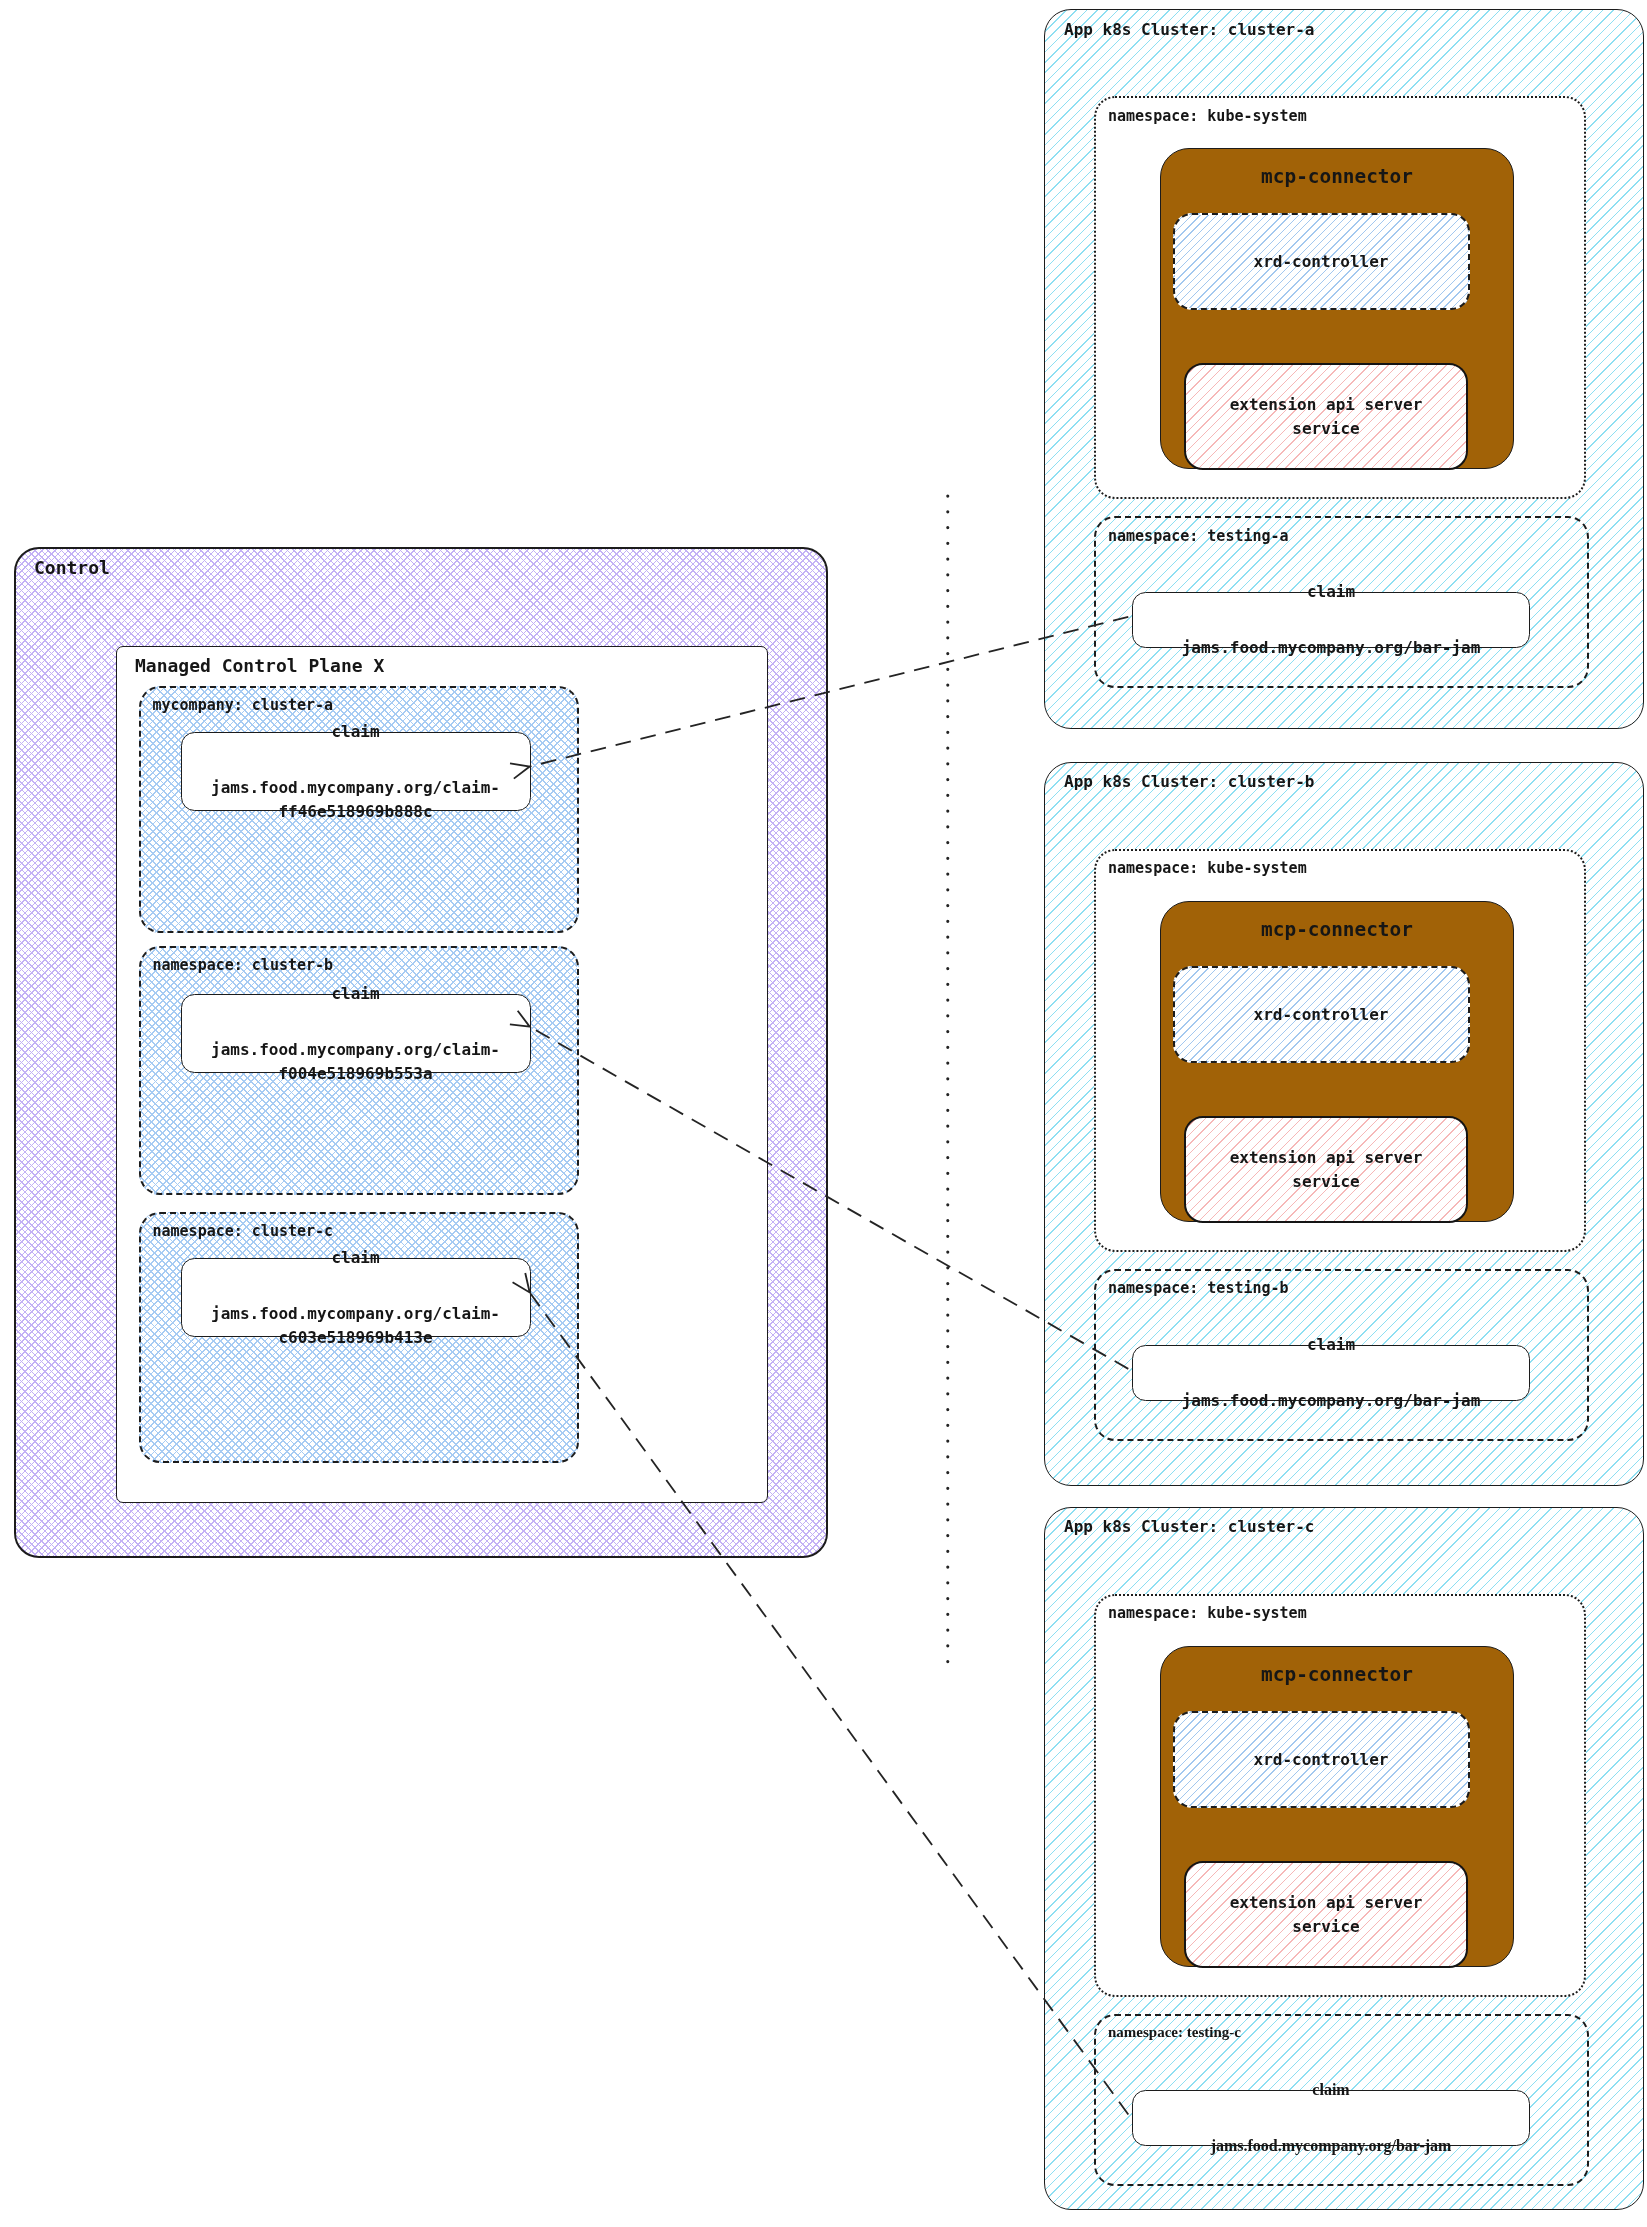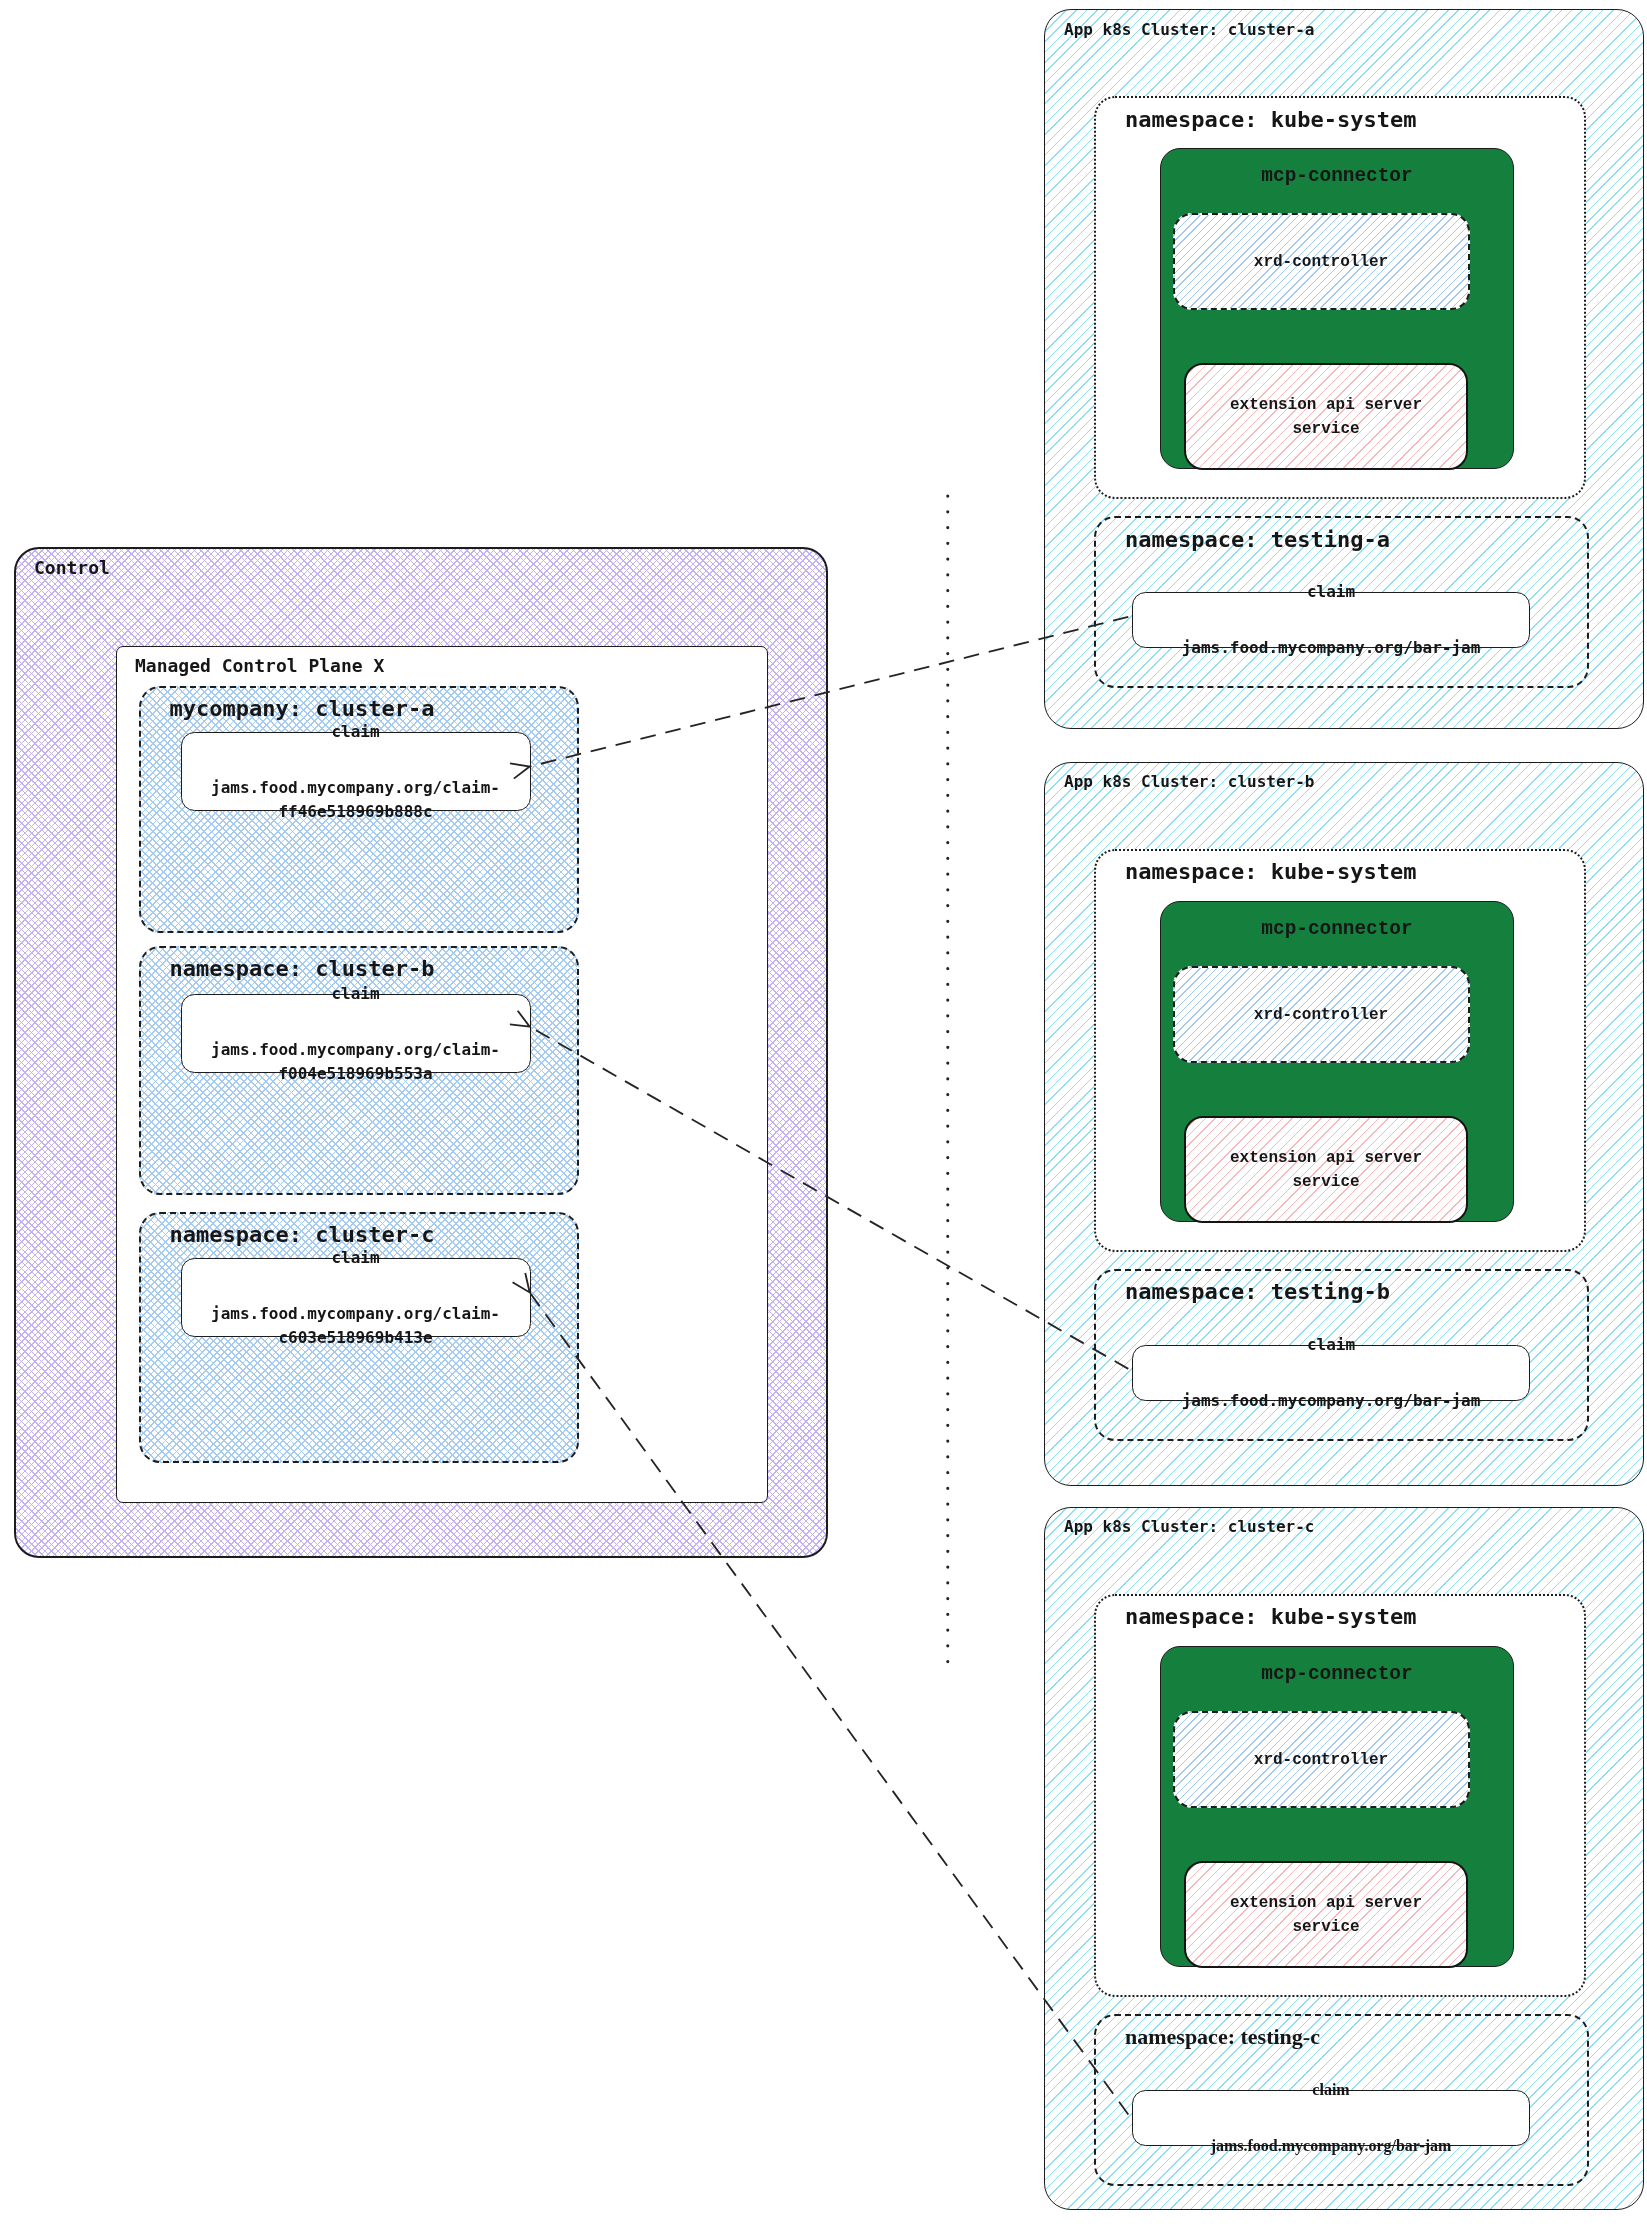--- a/index.html
+++ b/index.html
@@ -21,28 +21,28 @@
   .hatch-pink{background-color:#ffffff;background-image:
     repeating-linear-gradient(135deg, var(--ext-hatch,#f6b8b8) 0, var(--ext-hatch,#f6b8b8) 1px, transparent 1px, transparent 6.8px);}
 
   
   .cluster{border:1.8px solid var(--ink,#1c1c1c);border-radius:27px;}
   .spaces{border:2.1px solid var(--ink,#1c1c1c);border-radius:25px;}
   .mcpx{border:1.8px solid var(--ink,#1c1c1c);border-radius:7px;background:#ffffff;}
   .ns-dashed-blue{border:2.1px dashed var(--ink,#1c1c1c);border-radius:21px;}
   .kube{border:2.6px dotted var(--ink,#1c1c1c);border-radius:21px;background:#ffffff;}
   .testing{border:2.1px dashed var(--ink,#1c1c1c);border-radius:21px;background:transparent;}
-  .mcpc{border:1.8px solid var(--ink,#1c1c1c);border-radius:20px;background:#15803d;font-family:Liberation Mono, monospace;}
+  .mcpc{border:1.8px solid var(--ink,#1c1c1c);border-radius:29px;background:#a16207;}
   .xrd{border:2.1px dashed var(--ink,#1c1c1c);border-radius:19px;}
   .ext{border:2.4px solid #141414;border-radius:19px;margin-top:24px;}
   .claim{border:1.8px solid var(--ink,#1c1c1c);border-radius:13.6px;background:#ffffff;
          display:flex;flex-direction:column;align-items:center;justify-content:center;gap:32px;}
 
   
-  .box-label{position:absolute;left:29px;top:8.4px;font-weight:bold;font-size:22px;white-space:nowrap;}
+  .box-label{position:absolute;left:12px;top:8.4px;font-weight:bold;font-size:15px;white-space:nowrap;}
   .title-lg{font-size:16px;left:19px;top:9.4px;}
   .title-md{font-size:18px;left:18px;top:8.4px;}
   .mcpc-title{text-align:center;padding-top:15.7px;font-weight:bold;font-size:19.4px;}
   .cell{display:flex;align-items:center;justify-content:center;text-align:center;
         font-weight:bold;font-size:16px;line-height:24px;}
   .claim .t{font-weight:bold;font-size:16px;line-height:24px;text-align:center;}
   .pre{white-space:pre-line;}
 
   svg.overlay{position:absolute;left:0;top:0;z-index:9;pointer-events:none;}
   .dash{stroke:var(--line,#242424);stroke-width:3.5;stroke-dasharray:30 19;fill:none;}

